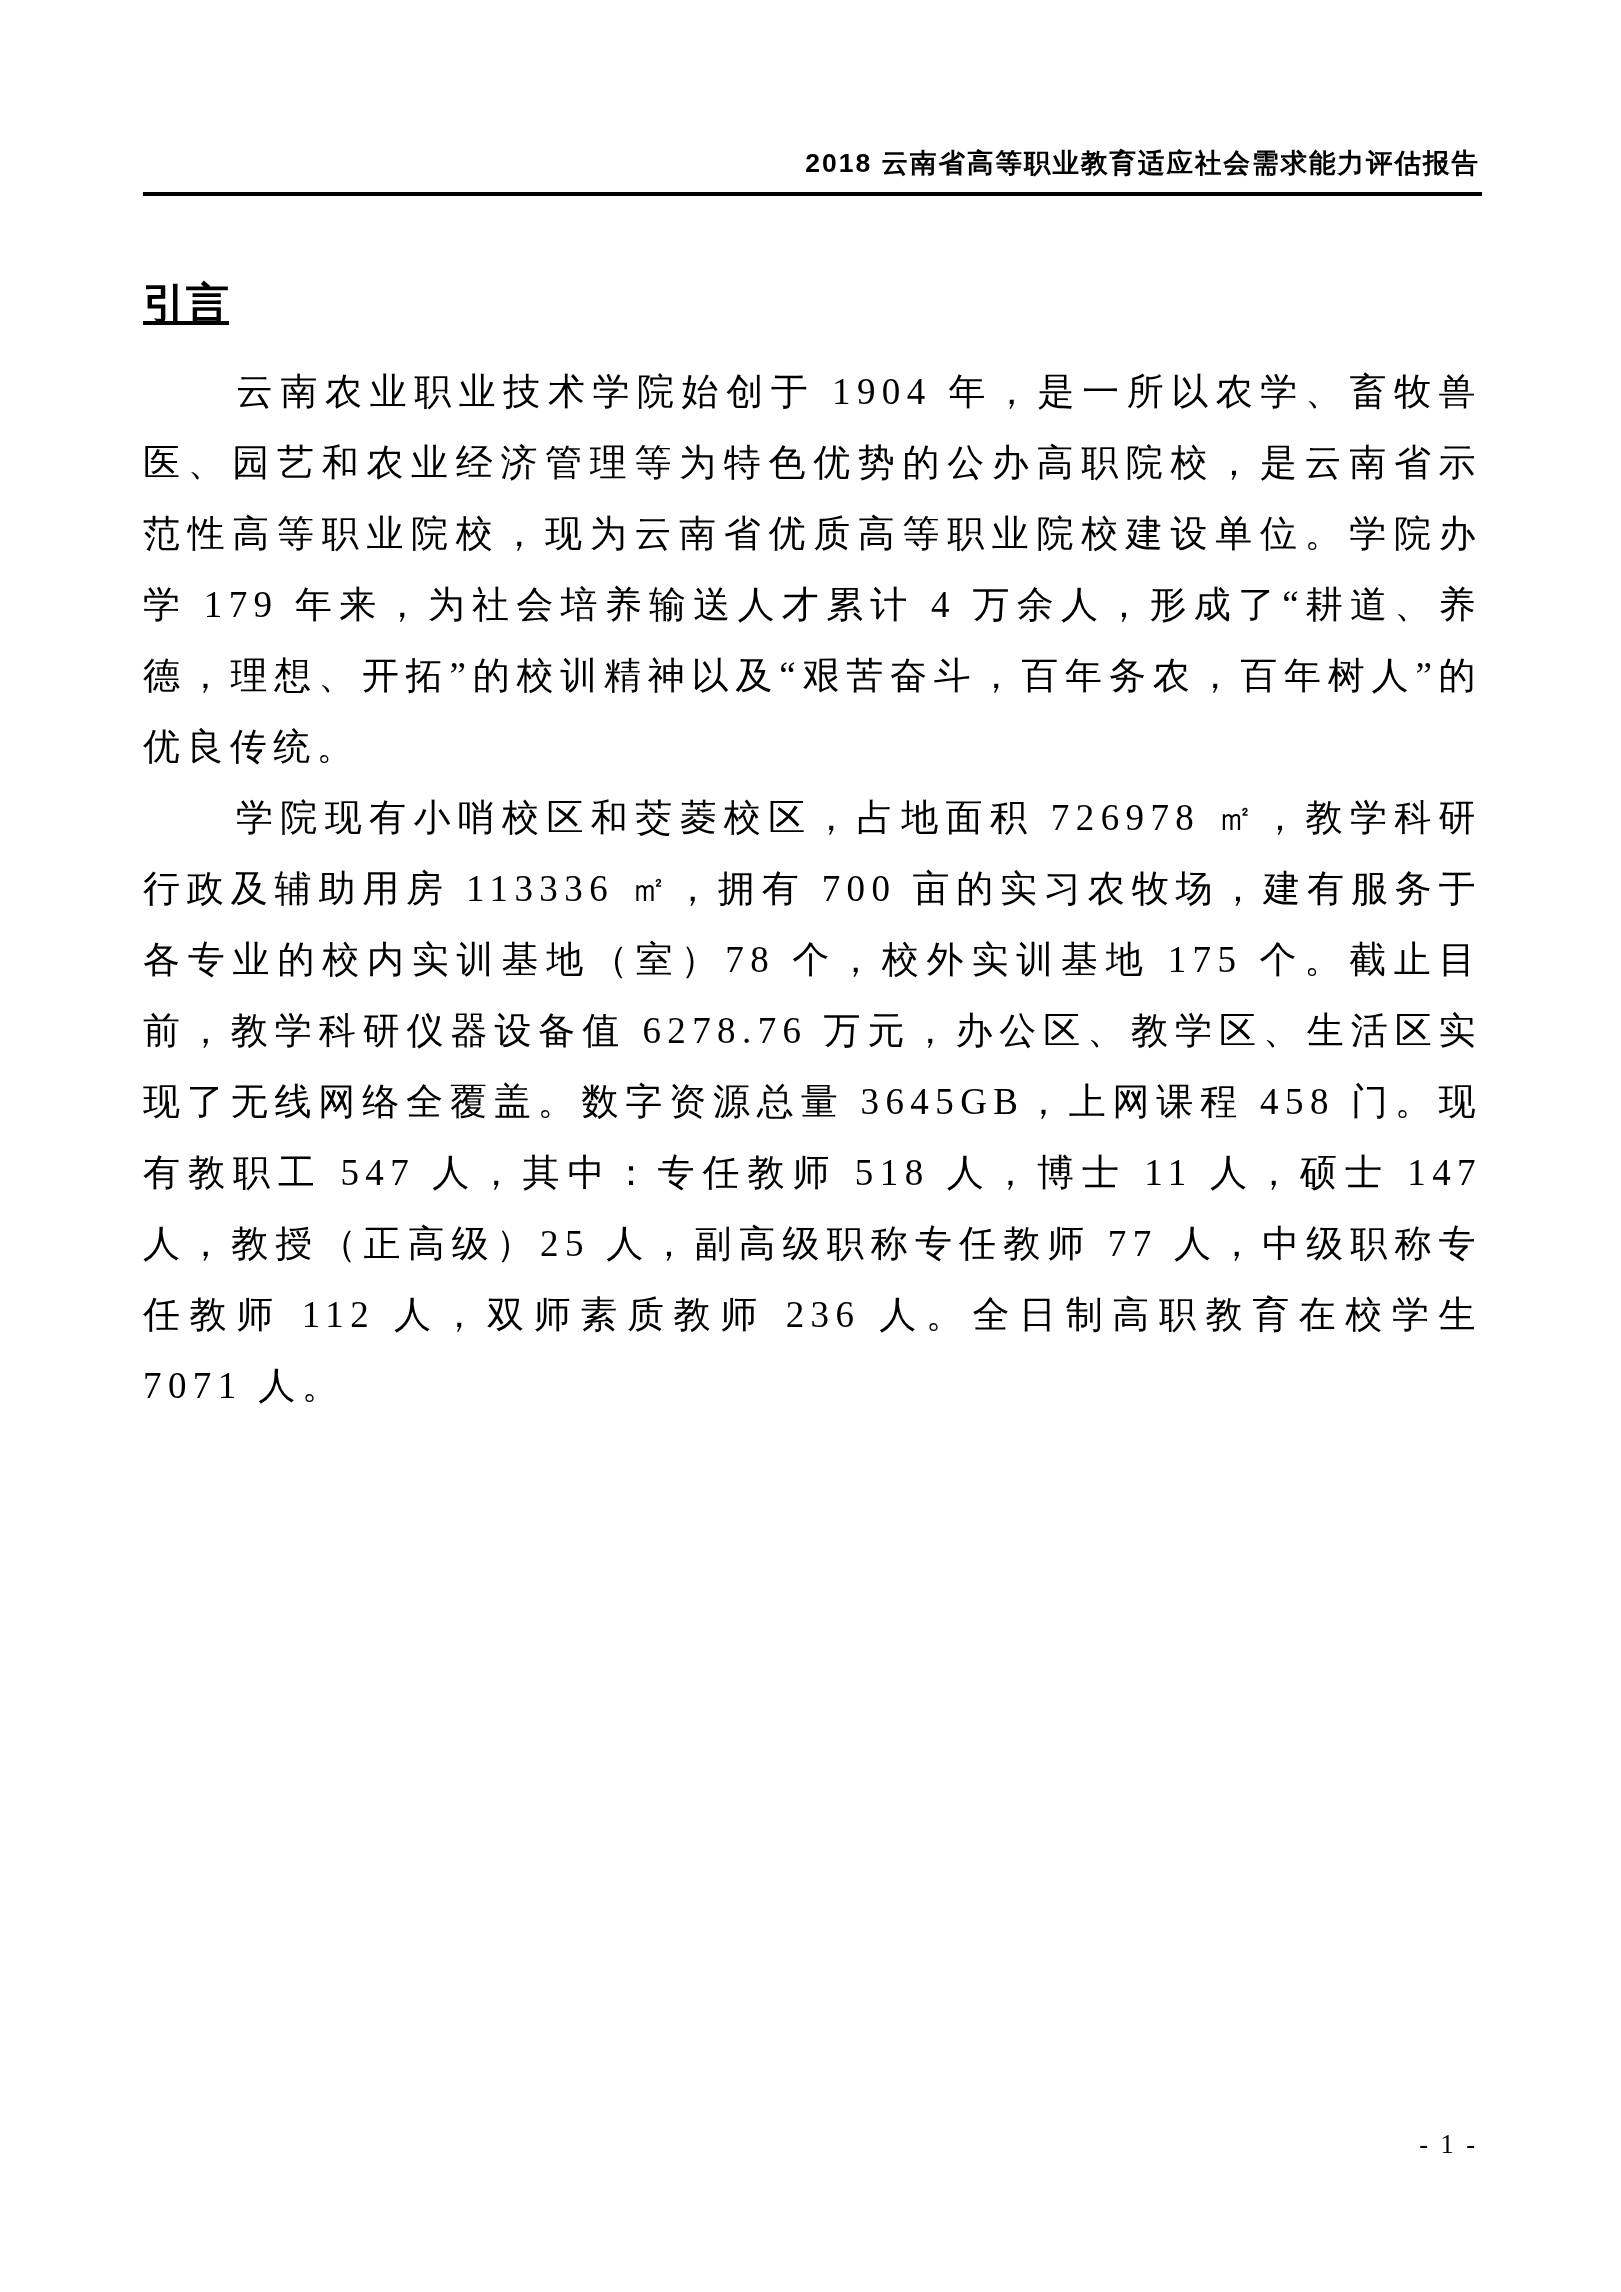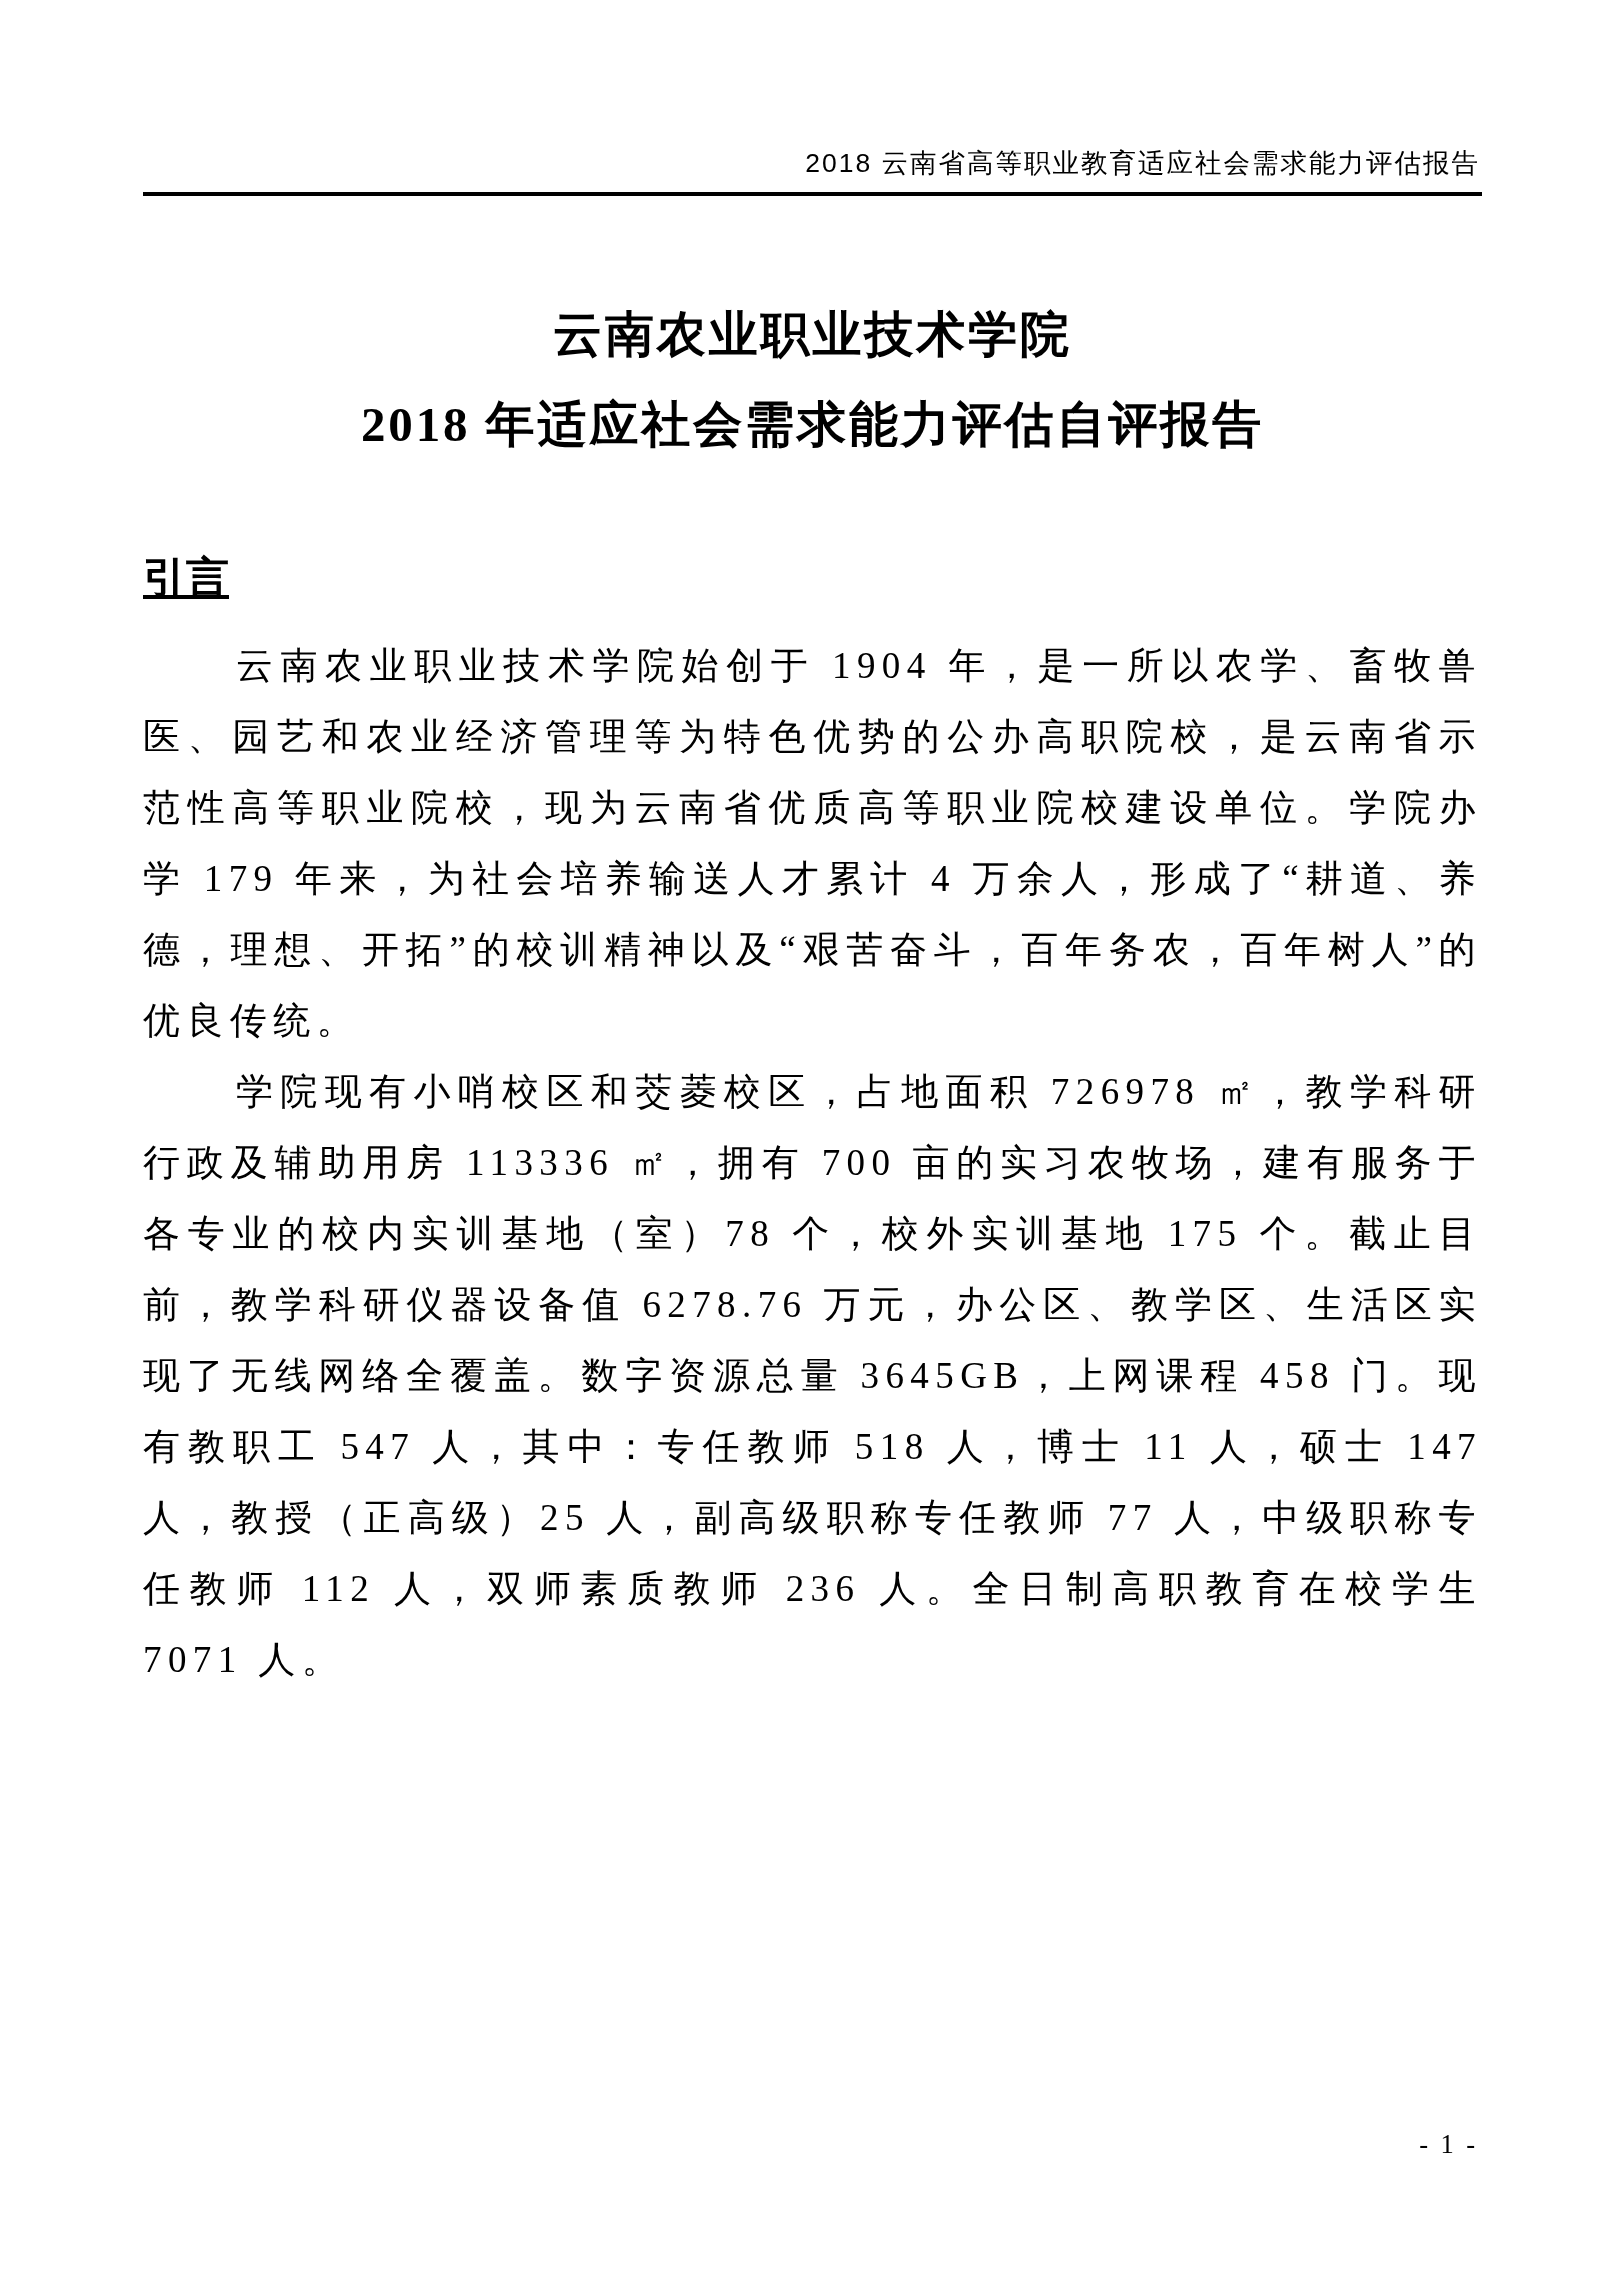--- a/index.html
+++ b/index.html
@@ -14,21 +14,21 @@
     background: #ffffff;
     box-sizing: border-box;
     padding: 147px 139px 0 143px;
     color: #000000;
     font-family: "Liberation Serif", "DejaVu Serif", serif;
     overflow: hidden;
   }
   .running-header {
     text-align: right;
     font-family: "Liberation Sans", "DejaVu Sans", sans-serif;
-    font-weight: 400;
+    font-weight: 700;
     font-size: 26.5px;
     letter-spacing: 2px;
     line-height: 33px;
     padding-right: 2px;
   }
   .header-rule {
     height: 3.9px;
     background: #000000;
     margin-top: 11.8px;
   }
@@ -70,24 +70,20 @@
 </style>
 </head>
 <body>
 
 <div class="page">
 
   <div class="running-header">2018 云南省高等职业教育适应社会需求能力评估报告</div>
 
   <div class="header-rule"></div>
 
-  <div class="doc-title">
-    <div>云南农业职业技术学院</div>
-    <div>2018 年适应社会需求能力评估自评报告</div>
-  </div>
 
   <div class="section-heading">引言</div>
 
   <div class="body-text">
     <p>云南农业职业技术学院始创于 1904 年，是一所以农学、畜牧兽医、园艺和农业经济管理等为特色优势的公办高职院校，是云南省示范性高等职业院校，现为云南省优质高等职业院校建设单位。学院办学 179 年来，为社会培养输送人才累计 4 万余人，形成了“耕道、养德，理想、开拓”的校训精神以及“艰苦奋斗，百年务农，百年树人”的优良传统。</p>
     <p>学院现有小哨校区和茭菱校区，占地面积 726978 ㎡，教学科研行政及辅助用房 113336 ㎡，拥有 700 亩的实习农牧场，建有服务于各专业的校内实训基地（室）78 个，校外实训基地 175 个。截止目前，教学科研仪器设备值 6278.76 万元，办公区、教学区、生活区实现了无线网络全覆盖。数字资源总量 3645GB，上网课程 458 门。现有教职工 547 人，其中：专任教师 518 人，博士 11 人，硕士 147 人，教授（正高级）25 人，副高级职称专任教师 77 人，中级职称专任教师 112 人，双师素质教师 236 人。全日制高职教育在校学生 7071 人。</p>
   </div>
 
   <div class="page-footer">- 1 -</div>
 

